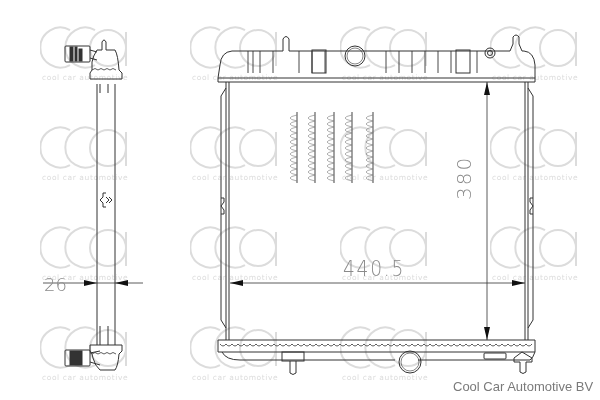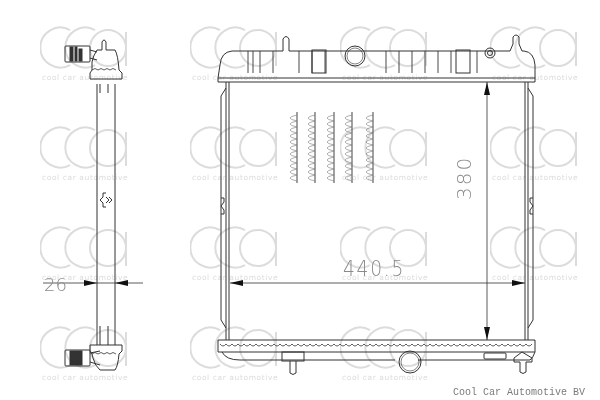--- a/index.html
+++ b/index.html
@@ -9,21 +9,21 @@
     .wm { position: absolute; width: 90px; height: 70px; pointer-events: none; }
     .wm svg { position: absolute; left: 0; top: 0; }
     .wm-text { position: absolute; left: 2px; top: 53px; width: 90px; text-align: left;
                font-family: "DejaVu Sans", sans-serif; font-size: 7.5px; letter-spacing: 0.6px;
                color: #dcdcdc; white-space: nowrap; }
     .dim-label { position: absolute; font-family: "DejaVu Sans", sans-serif; font-weight: 200;
                  color: #8a8a8a; white-space: nowrap; }
     .dim-26 { left: 44px; top: 260px; font-size: 18px; margin-top: 14px; }
     .dim-440 { left: 343px; top: 256px; font-size: 22px; letter-spacing: 2px; transform: scaleX(0.85); transform-origin: left top; }
     .dim-380 { left: 452px; top: 200px; font-size: 20px; letter-spacing: 2px; transform: rotate(-90deg); transform-origin: left top; }
-    .brand { position: absolute; left: 453px; top: 387px; font-size: 10px; color: #7a7a7a; font-family: Liberation Mono, monospace; }
+    .brand { position: absolute; left: 453px; top: 379px; font-size: 13px; color: #7a7a7a; }
   </style>
 </head>
 <body>
 
 <div class="stage">
 
   <div id="wm-layer">
       <div class="wm" style="left: 40px; top: 20px;">
         <svg width="90" height="55" viewBox="0 0 90 55" fill="none" stroke="#dcdcdc" stroke-width="2">
           <path d="M30,10 A20,20 0 1 0 30,45"></path>

